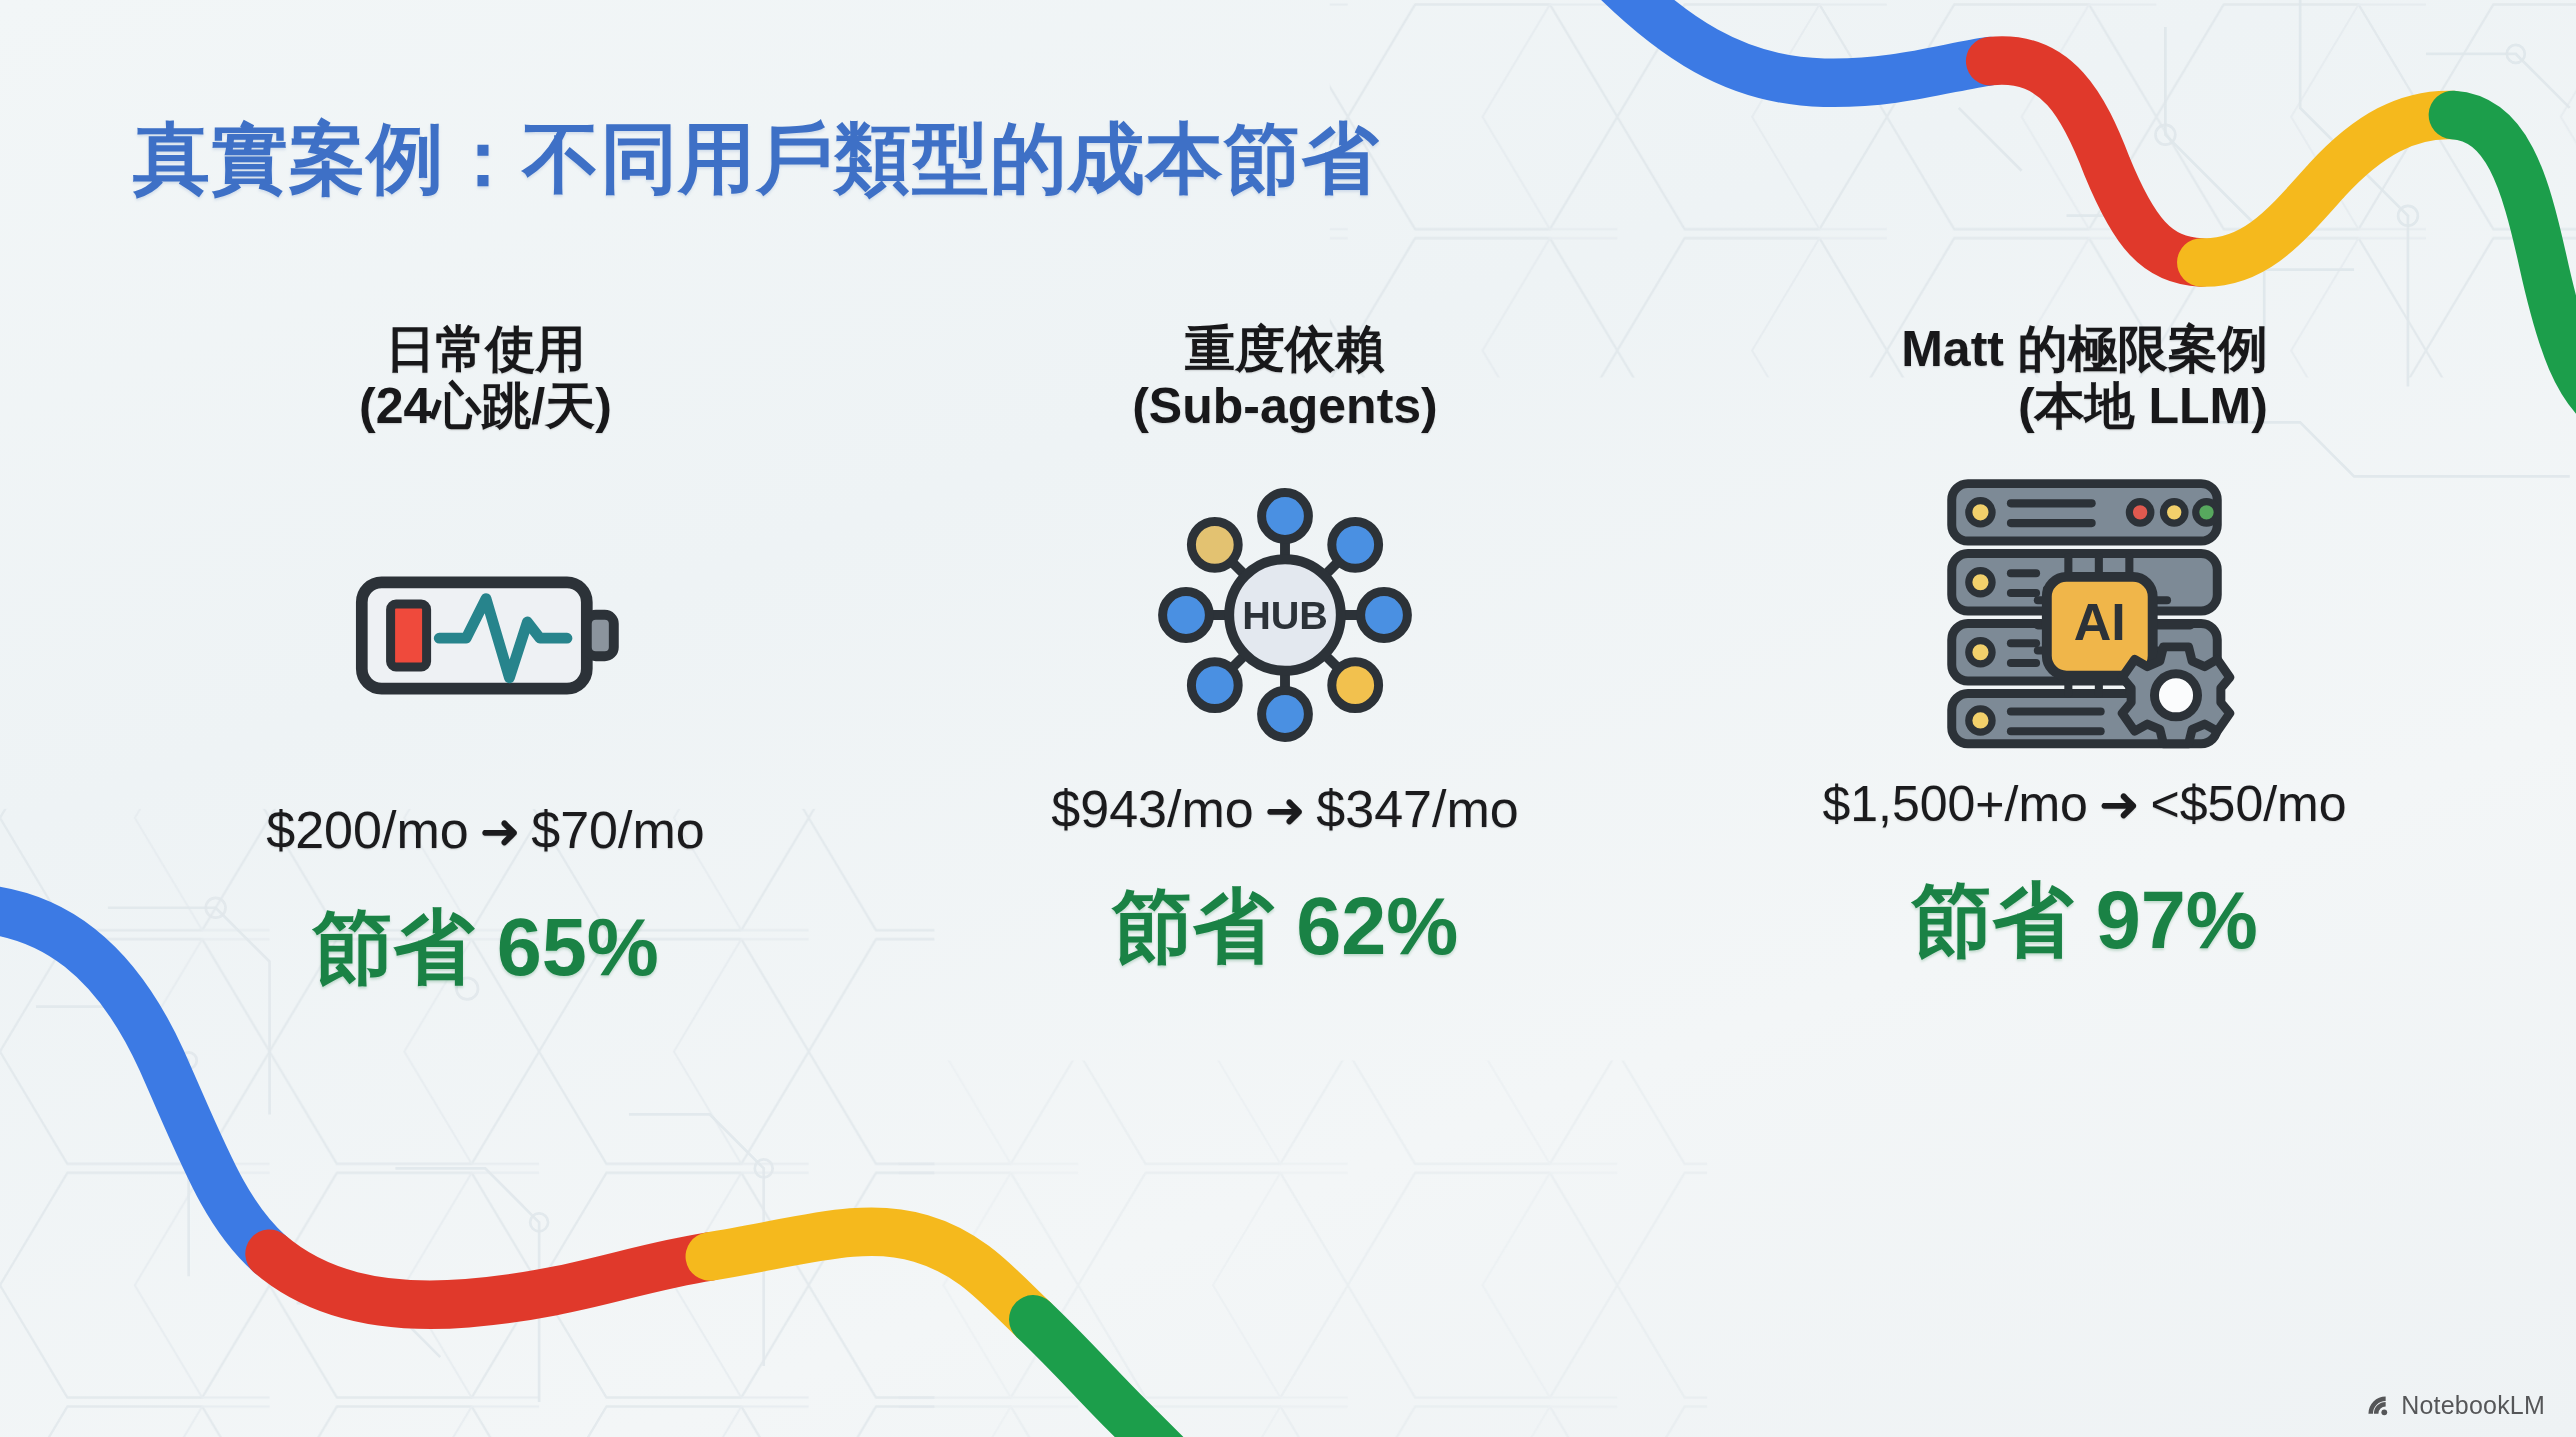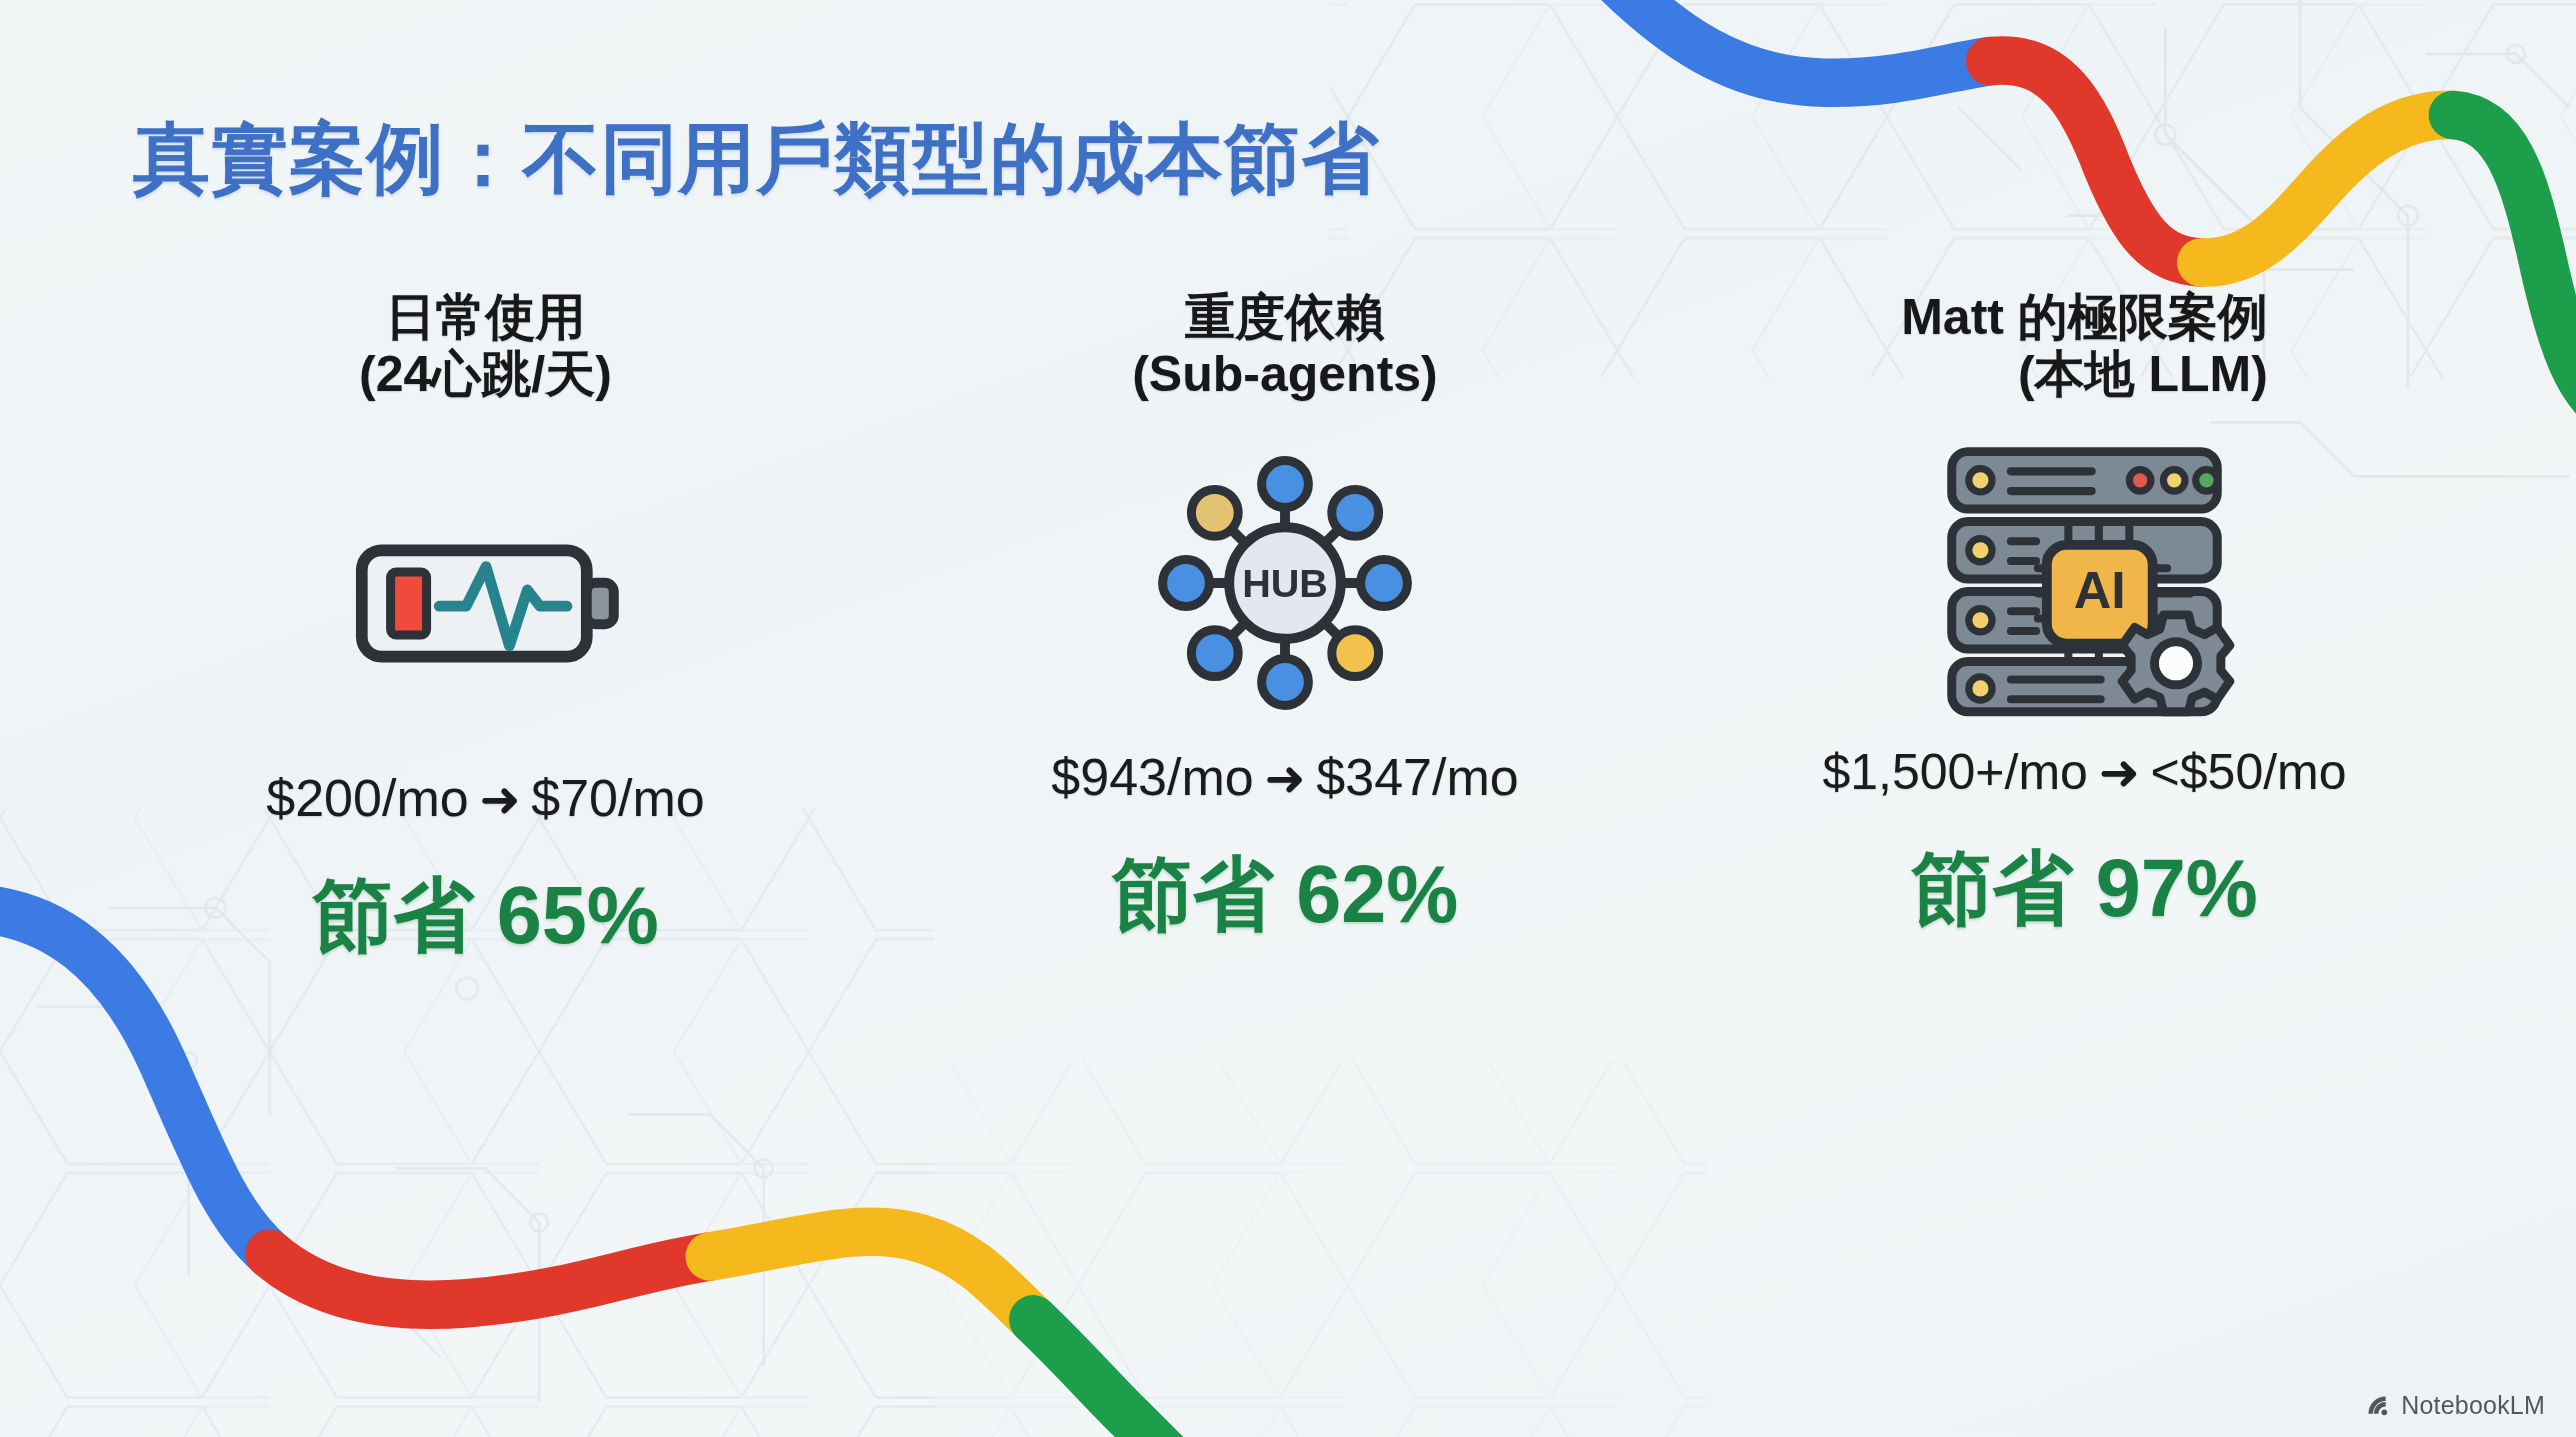--- a/index.html
+++ b/index.html
@@ -40,21 +40,21 @@
     color: #3e70c6;
     white-space: nowrap;
     text-shadow: 0 1.8px 2.7px rgba(120,150,200,0.25);
     text-align: right;
   }
 
   
   #columns {
     position: absolute;
     left: 108px;
-    top: 289px;
+    top: 321px;
     width: 2354px;
     height: 952px;
     display: flex;
     flex-direction: row;
     align-items: flex-start;
     justify-content: space-between;
   }
   .col {
     width: 755px;
     display: flex;

